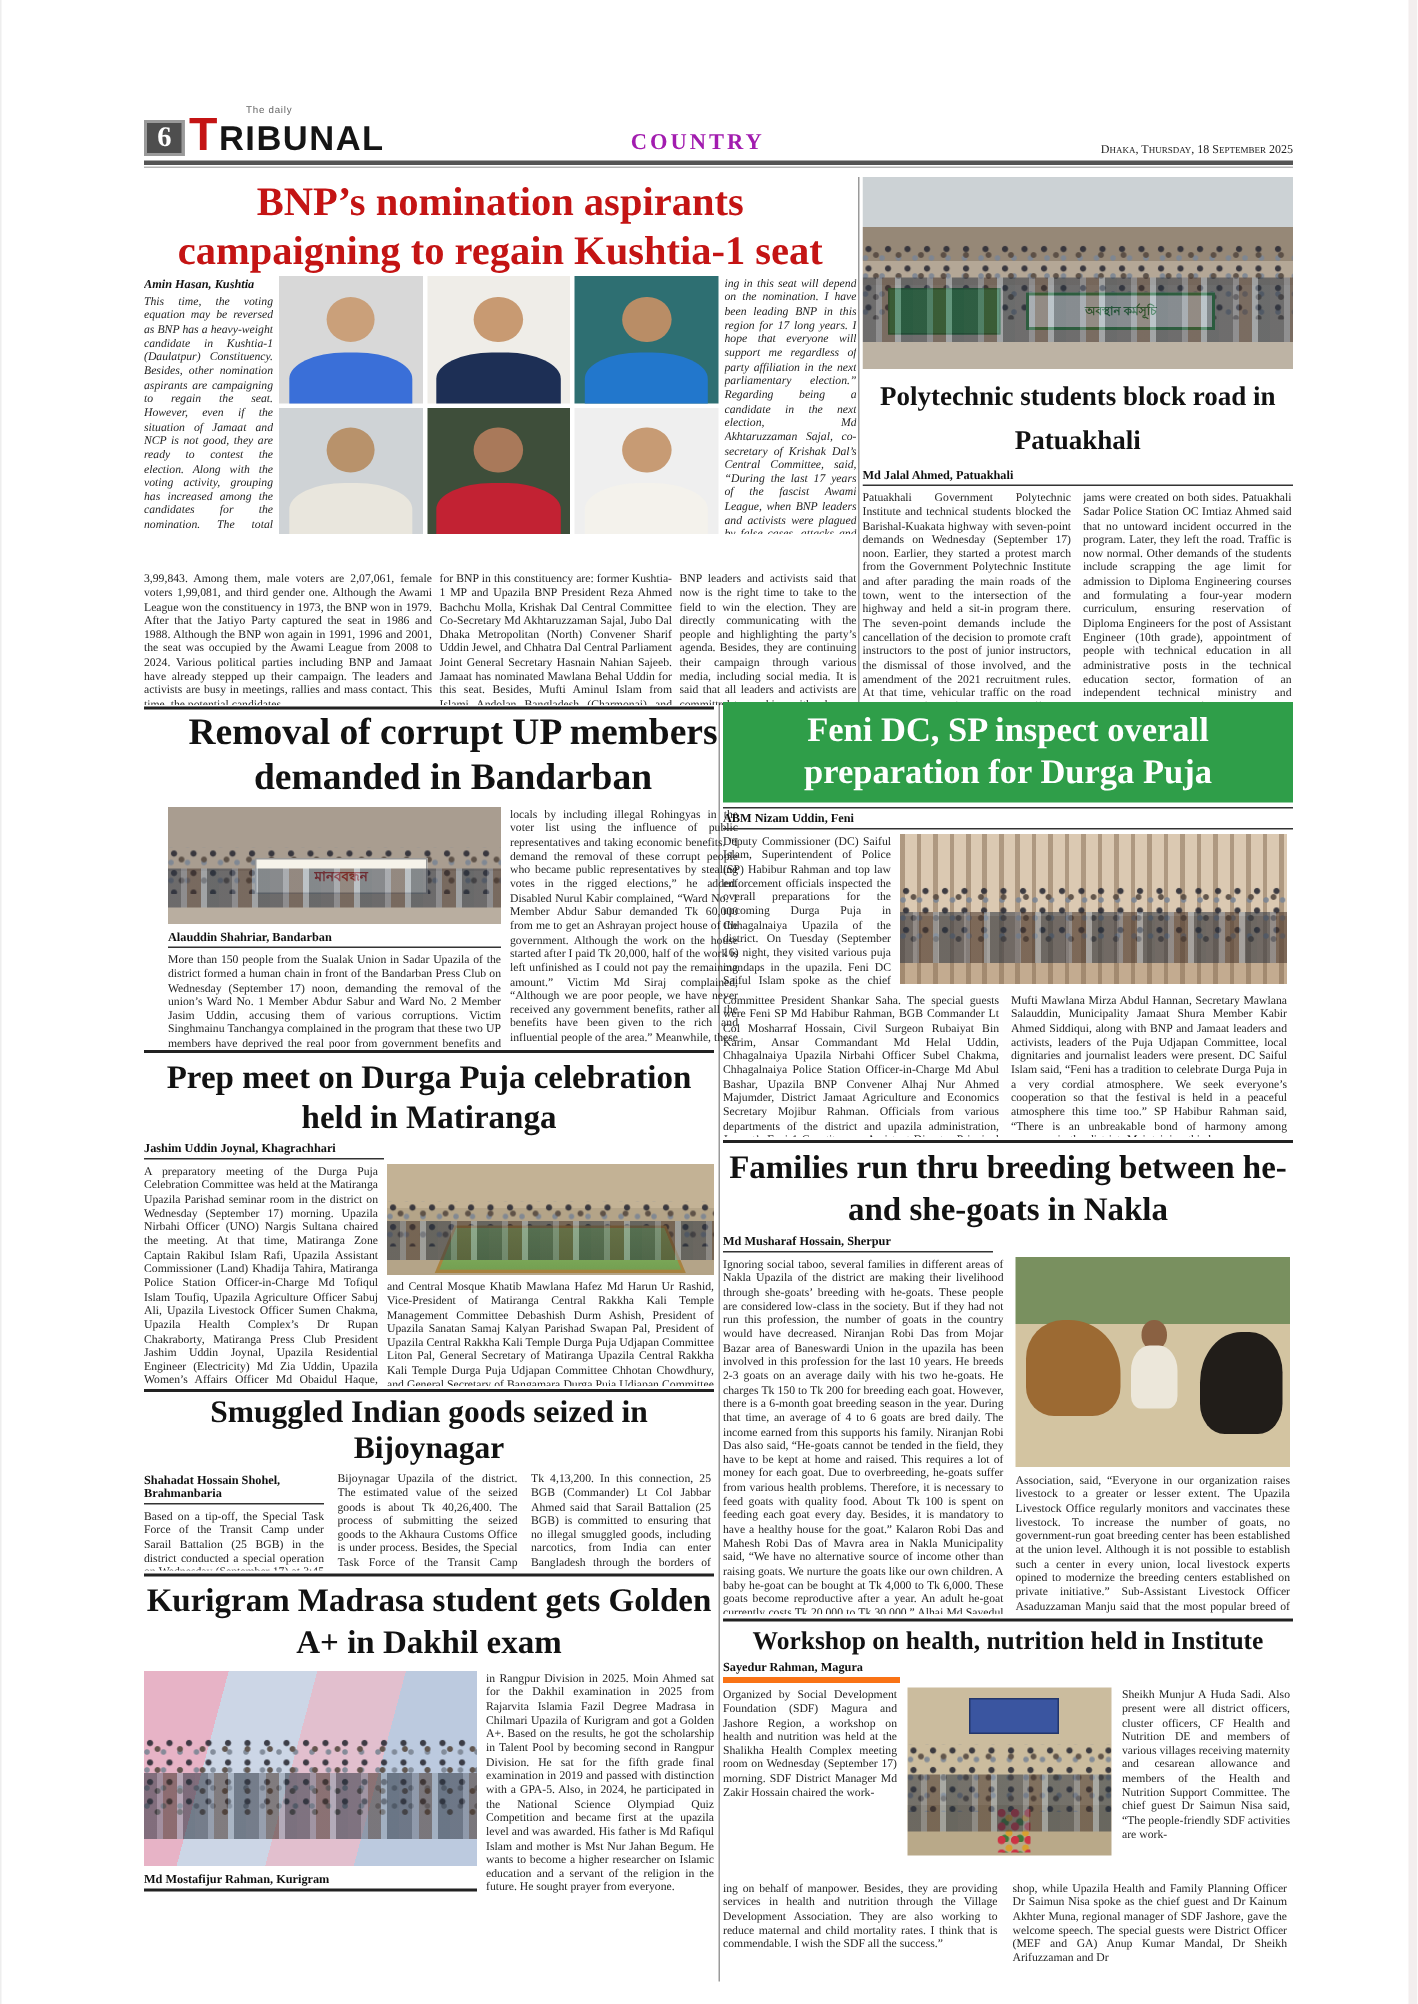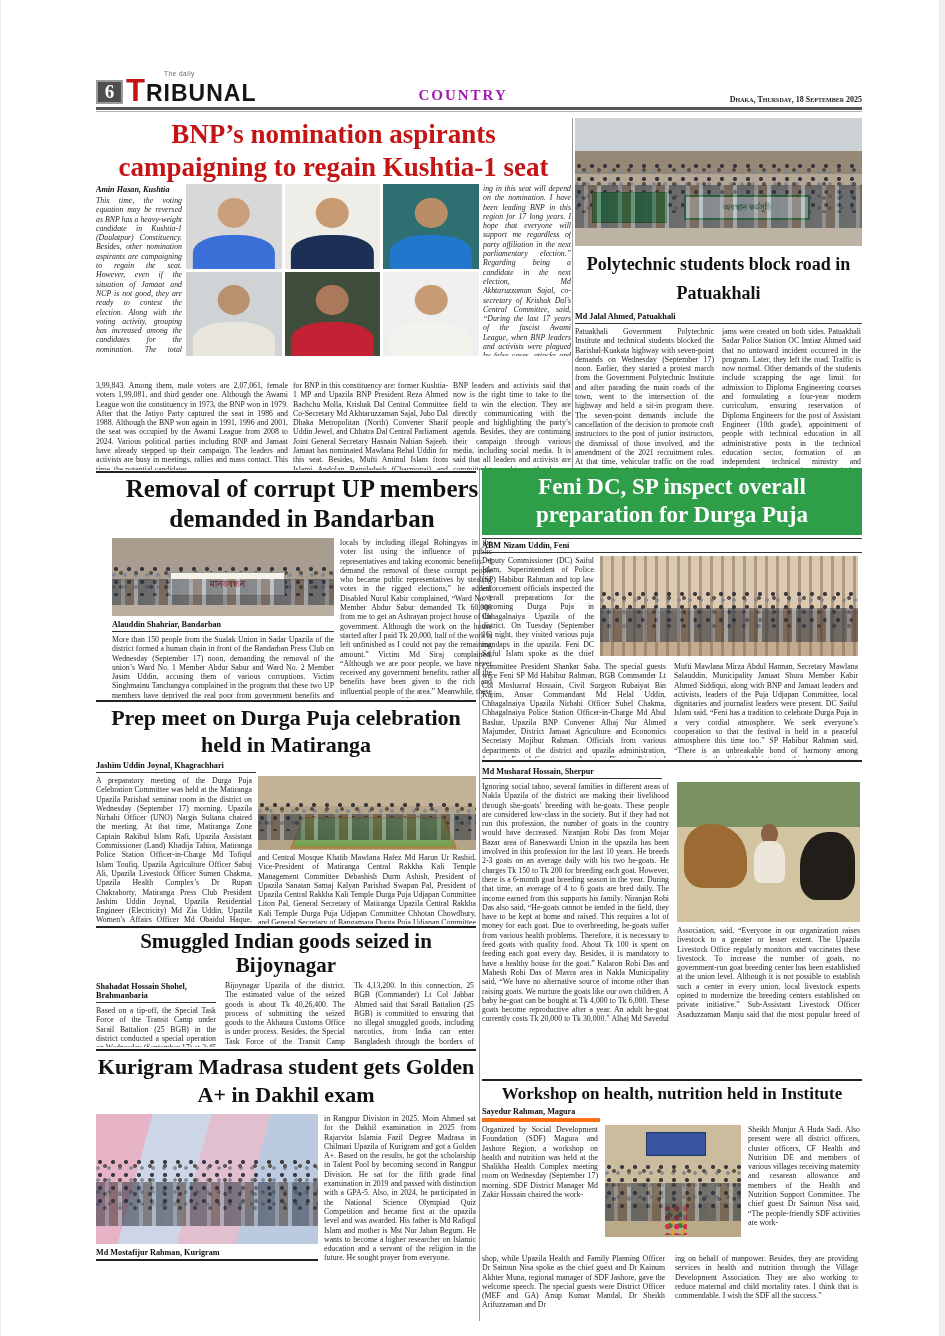--- a/index.html
+++ b/index.html
@@ -16,21 +16,21 @@
             color:#fff; font-size:19px; font-weight:bold; display:flex; align-items:center;
             justify-content:center; font-family:"Liberation Serif", serif; }
   .logo-stack { line-height:1; }
   .tagline { font-family:"Liberation Sans", sans-serif; font-size:6.5px; color:#666;
              margin-left:38px; letter-spacing:.5px; }
   .logo-word { display:inline-block; font-weight:bold; font-size:23px; letter-spacing:1px;
                color:#151515; font-family:"Liberation Sans", sans-serif; line-height:.85; }
   .logo-word::first-letter { color:#c41414; font-size:31px; }
   .section-title { font-size:15px; font-weight:bold; letter-spacing:2px; color:#a21caf;
                    transform:translateX(-30px); }
-  .dateline { font-size:8px; font-weight:bold; font-variant:small-caps; color:#222; }
+  .dateline { font-size:8px; font-weight:normal; font-variant:small-caps; color:#222; }
   .rule-thick { height:3px; background:#555; margin-top:3px; }
   .rule-thin-g { height:1px; background:#b5b5b5; margin-top:1px; }
 
   
   .grid { position:relative; height:1208px; margin-top:4px; }
   .art { position:absolute; overflow:hidden; }
   .hl { font-weight:bold; text-align:center; color:#121212; }
   .hl-red { color:#c41414; }
   .byline { font-size:8.2px; font-weight:bold; color:#111; padding:1px 0 2px 0; }
   .rule-b { border-bottom:1px solid #333; margin-bottom:3px; }
@@ -230,20 +230,21 @@
         <div class="row" style="gap:6px; margin-top:5px;">
           <div style="width:222px;">
             <div class="photo phG crowd" style="width:222px; height:130px;"></div>
             <div class="byline" style="margin-top:3px; border-bottom:2px solid #222; padding-bottom:2px;">Md Mostafijur Rahman, Kurigram</div>
           </div>
           <div class="body" style="width:152px; height:196px;">in Rangpur Division in 2025. Moin Ahmed sat for the Dakhil examination in 2025 from Rajarvita Islamia Fazil Degree Madrasa in Chilmari Upazila of Kurigram and got a Golden A+. Based on the results, he got the scholarship in Talent Pool by becoming second in Rangpur Division. He sat for the fifth grade final examination in 2019 and passed with distinction with a GPA-5. Also, in 2024, he participated in the National Science Olympiad Quiz Competition and became first at the upazila level and was awarded. His father is Md Rafiqul Islam and mother is Mst Nur Jahan Begum. He wants to become a higher researcher on Islamic education and a servant of the religion in the future. He sought prayer from everyone.</div>
         </div>
       </div>
 
       <div class="art" style="left:386px; top:648px; width:380px; height:312px;">
+        <h2 class="hl" style="font-size:22px; line-height:28px;">Families run thru breeding between he- and she-goats in Nakla</h2>
         <div class="byline" style="margin-top:2px; border-bottom:1px solid #333; width:180px;">Md Musharaf Hossain, Sherpur</div>
         <div class="row" style="gap:8px; margin-top:3px;">
           <div class="body" style="width:187px; height:240px;">Ignoring social taboo, several families in different areas of Nakla Upazila of the district are making their livelihood through she-goats’ breeding with he-goats. These people are considered low-class in the society. But if they had not run this profession, the number of goats in the country would have decreased. Niranjan Robi Das from Mojar Bazar area of Baneswardi Union in the upazila has been involved in this profession for the last 10 years. He breeds 2-3 goats on an average daily with his two he-goats. He charges Tk 150 to Tk 200 for breeding each goat. However, there is a 6-month goat breeding season in the year. During that time, an average of 4 to 6 goats are bred daily. The income earned from this supports his family. Niranjan Robi Das also said, “He-goats cannot be tended in the field, they have to be kept at home and raised. This requires a lot of money for each goat. Due to overbreeding, he-goats suffer from various health problems. Therefore, it is necessary to feed goats with quality food. About Tk 100 is spent on feeding each goat every day. Besides, it is mandatory to have a healthy house for the goat.” Kalaron Robi Das and Mahesh Robi Das of Mavra area in Nakla Municipality said, “We have no alternative source of income other than raising goats. We nurture the goats like our own children. A baby he-goat can be bought at Tk 4,000 to Tk 6,000. These goats become reproductive after a year. An adult he-goat currently costs Tk 20,000 to Tk 30,000.” Alhaj Md Sayedul Haque, founder president of Bhurdi Khandaker Para Agricultural Product Producers’ Welfare</div>
           <div style="width:183px;">
             <div class="photo phH" style="width:183px; height:140px;">
               <div class="goatBrown"></div>
               <div class="goatBlack"></div>
             </div>
             <div class="body" style="height:94px; margin-top:4px;">Association, said, “Everyone in our organization raises livestock to a greater or lesser extent. The Upazila Livestock Office regularly monitors and vaccinates these livestock. To increase the number of goats, no government-run goat breeding center has been established at the union level. Although it is not possible to establish such a center in every union, local livestock experts opined to modernize the breeding centers established on private initiative.” Sub-Assistant Livestock Officer Asaduzzaman Manju said that the most popular breed of goat in the country is the Black Bengal. It has been recognized as a GI product. Besides, farmers raise different breeds of goats including Jamunapari, Haryana, Bristle, Barbary, and Shirohi. Upazila Livestock Officer Dr Md Nazrul Islam said that the number of poultry, cattle and goat farms in the upazila is increasing day by day. They are regularly providing necessary medical services to these animals. Farmers are provided necessary training from the Livestock Department.</div>
           </div>
@@ -255,20 +256,20 @@
         <div class="byline" style="margin-top:2px; border-bottom:4px solid #f97316; width:118px;">Sayedur Rahman, Magura</div>
         <div class="row" style="gap:7px; margin-top:3px;">
           <div class="body" style="width:116px; height:126px;">Organized by Social Development Foundation (SDF) Magura and Jashore Region, a workshop on health and nutrition was held at the Shalikha Health Complex meeting room on Wednesday (September 17) morning. SDF District Manager Md Zakir Hossain chaired the work-</div>
           <div class="photo phI crowd" style="width:136px; height:112px;">
             <div class="banI"></div>
             <div class="floI"></div>
           </div>
           <div class="body" style="width:112px; height:126px;">Sheikh Munjur A Huda Sadi. Also present were all district officers, cluster officers, CF Health and Nutrition DE and members of various villages receiving maternity and cesarean allowance and members of the Health and Nutrition Support Committee. The chief guest Dr Saimun Nisa said, “The people-friendly SDF activities are work-</div>
         </div>
         <div class="row" style="gap:10px; margin-top:3px;">
+          <div class="body" style="width:183px; height:58px;">ing on behalf of manpower. Besides, they are providing services in health and nutrition through the Village Development Association. They are also working to reduce maternal and child mortality rates. I think that is commendable. I wish the SDF all the success.”</div>
           <div class="body" style="width:183px; height:58px;">shop, while Upazila Health and Family Planning Officer Dr Saimun Nisa spoke as the chief guest and Dr Kainum Akhter Muna, regional manager of SDF Jashore, gave the welcome speech. The special guests were District Officer (MEF and GA) Anup Kumar Mandal, Dr Sheikh Arifuzzaman and Dr</div>
-          <div class="body" style="width:183px; height:58px;">ing on behalf of manpower. Besides, they are providing services in health and nutrition through the Village Development Association. They are also working to reduce maternal and child mortality rates. I think that is commendable. I wish the SDF all the success.”</div>
         </div>
       </div>
 
     </div>
   </div>
 </div>
 
 </body></html>

